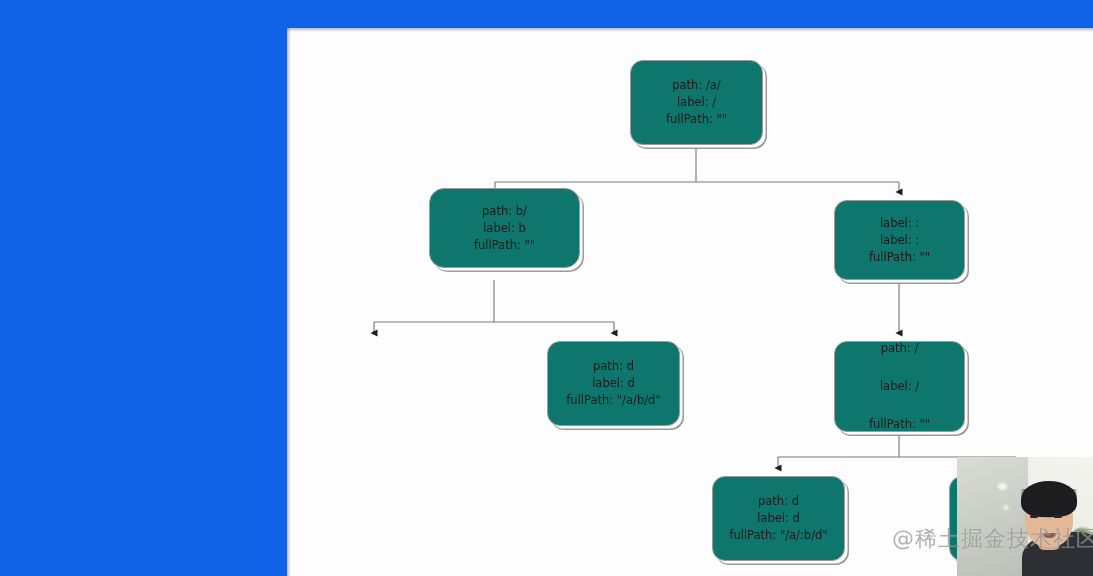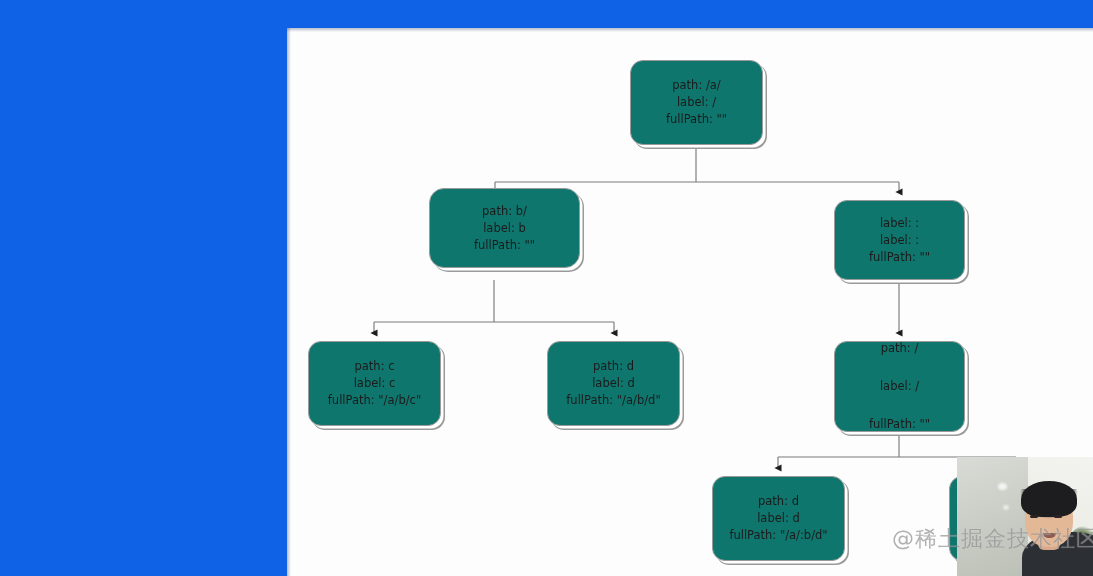--- a/index.html
+++ b/index.html
@@ -278,25 +278,20 @@
     <span class="row">label: b</span>
     <span class="row">fullPath: ""</span>
   </div>
 
   <div class="node n-colon">
     <span class="row">label: :</span>
     <span class="row">label: :</span>
     <span class="row">fullPath: ""</span>
   </div>
 
-  <div class="node n-c">
-    <span class="row">path: c</span>
-    <span class="row">label: c</span>
-    <span class="row">fullPath: "/a/b/c"</span>
-  </div>
 
   <div class="node n-d1">
     <span class="row">path: d</span>
     <span class="row">label: d</span>
     <span class="row">fullPath: "/a/b/d"</span>
   </div>
 
   <div class="node n-slash">
     <span class="row">path: /</span>
     <span class="row">label: /</span>

